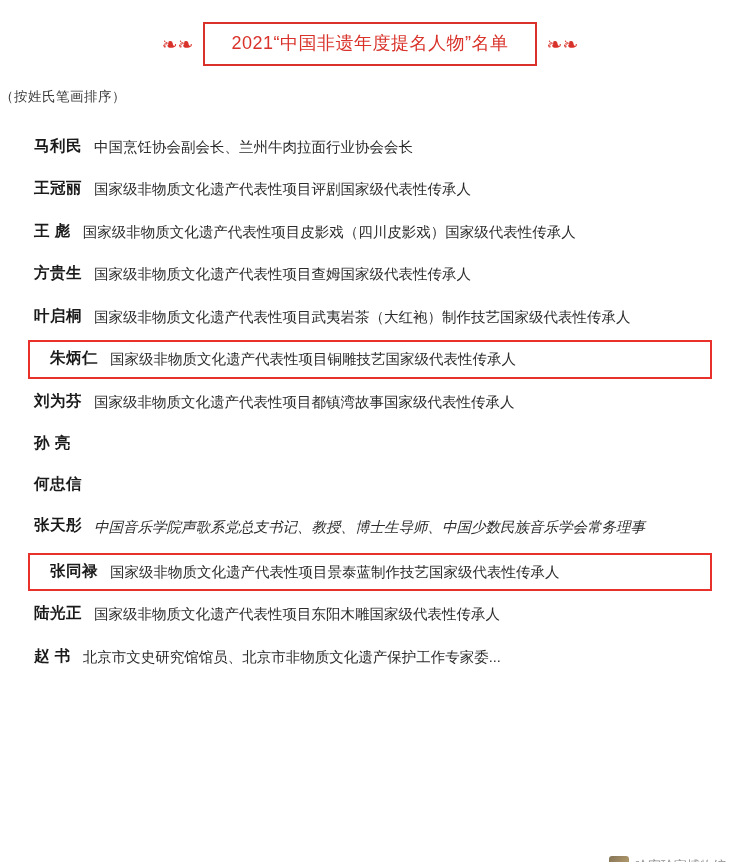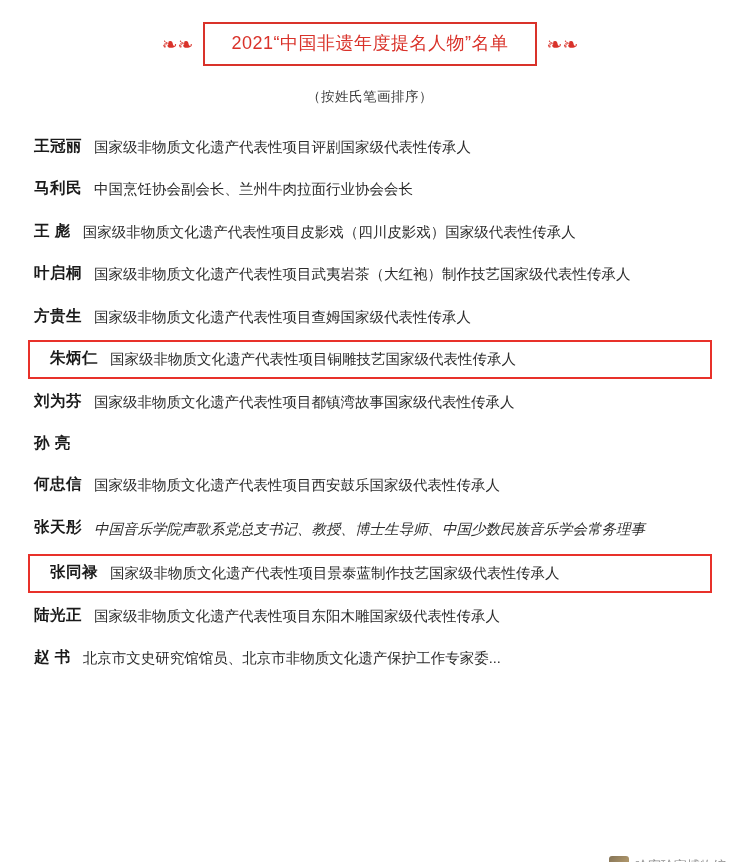--- a/index.html
+++ b/index.html
@@ -46,21 +46,20 @@
   .ornament {
     color: #d9322a;
     font-size: 19px;
     line-height: 1;
     margin: 0 10px;
     user-select: none;
   }
 
   
   .subtitle {
-    text-align: center;
     font-size: 13.5px;
     color: #3a3a3a;
     margin-top: 22px;
     letter-spacing: 0.5px;
   }
 
   
   .list {
     margin-top: 22px;
     padding: 0 28px 0 28px;
@@ -130,62 +129,61 @@
       <span class="title-text">2021“中国非遗年度提名人物”名单</span>
     </div>
     <span class="ornament">❧❧</span>
   </div>
 
   <div class="subtitle">（按姓氏笔画排序）</div>
 
   <div class="list">
 
     <div class="entry">
+      <span class="name">马利民</span>
+      <span class="desc">中国烹饪协会副会长、兰州牛肉拉面行业协会会长</span>
+    </div>
+
+    <div class="entry">
       <span class="name">王冠丽</span>
       <span class="desc">国家级非物质文化遗产代表性项目评剧国家级代表性传承人</span>
     </div>
 
     <div class="entry">
-      <span class="name">马利民</span>
-      <span class="desc">中国烹饪协会副会长、兰州牛肉拉面行业协会会长</span>
-    </div>
-
-    <div class="entry">
       <span class="name">王  彪</span>
       <span class="desc">国家级非物质文化遗产代表性项目皮影戏（四川皮影戏）国家级代表性传承人</span>
     </div>
 
     <div class="entry">
+      <span class="name">方贵生</span>
+      <span class="desc">国家级非物质文化遗产代表性项目查姆国家级代表性传承人</span>
+    </div>
+
+    <div class="entry">
       <span class="name">叶启桐</span>
       <span class="desc">国家级非物质文化遗产代表性项目武夷岩茶（大红袍）制作技艺国家级代表性传承人</span>
-    </div>
-
-    <div class="entry">
-      <span class="name">方贵生</span>
-      <span class="desc">国家级非物质文化遗产代表性项目查姆国家级代表性传承人</span>
     </div>
 
 
     <div class="entry highlight">
       <span class="name">朱炳仁</span>
       <span class="desc">国家级非物质文化遗产代表性项目铜雕技艺国家级代表性传承人</span>
     </div>
 
     <div class="entry">
       <span class="name">刘为芬</span>
       <span class="desc">国家级非物质文化遗产代表性项目都镇湾故事国家级代表性传承人</span>
     </div>
 
     <div class="entry">
       <span class="name">孙  亮</span>
     </div>
 
     <div class="entry">
       <span class="name">何忠信</span>
-      <span class="desc">国家级非物质文化遗产代表性项目西安鼓乐国家级代表性传承人</span>
     </div>
 
     <div class="entry wrap">
       <span class="name">张天彤</span>
       <span class="desc">中国音乐学院声歌系党总支书记、教授、博士生导师、中国少数民族音乐学会常务理事</span>
     </div>
 
     <div class="entry highlight">
       <span class="name">张同禄</span>
       <span class="desc">国家级非物质文化遗产代表性项目景泰蓝制作技艺国家级代表性传承人</span>

